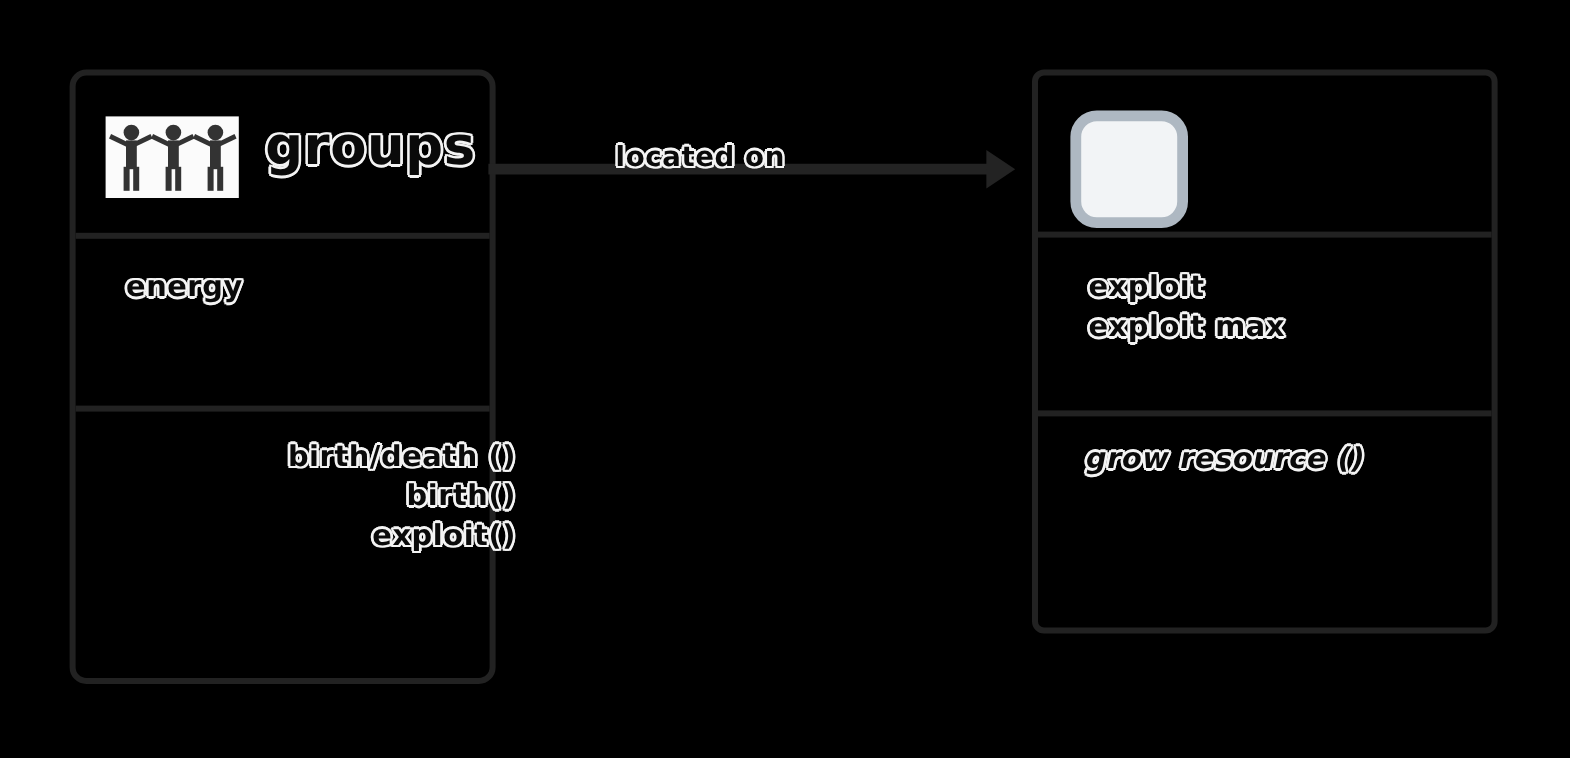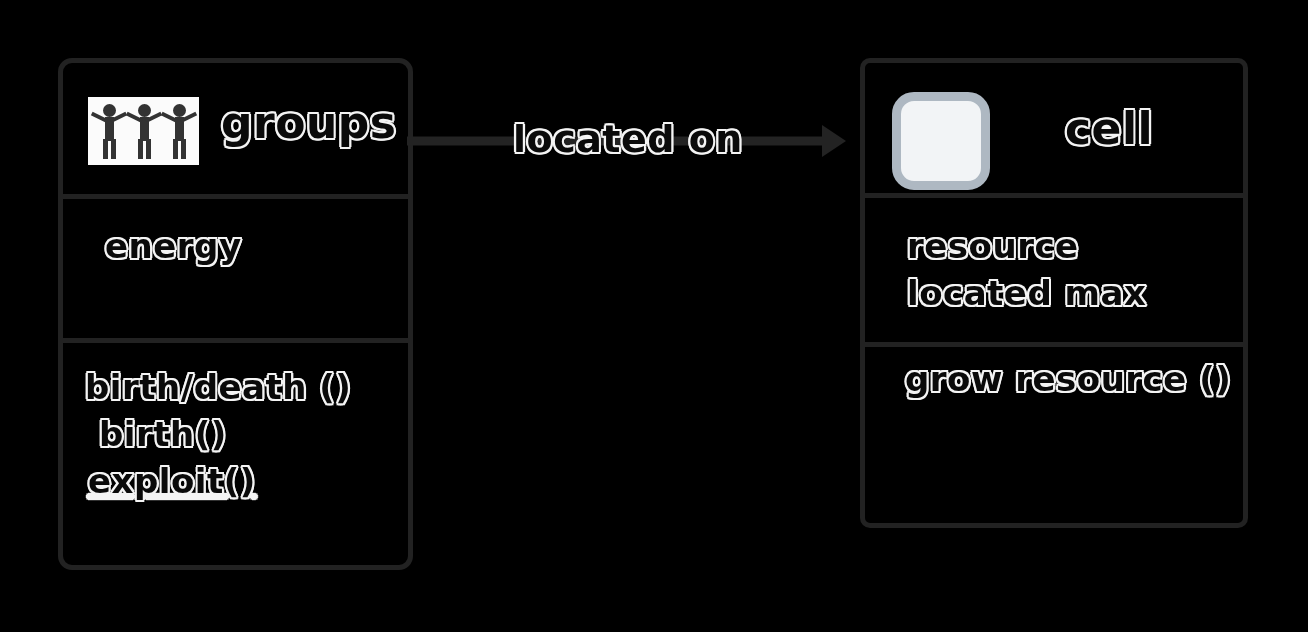--- a/index.html
+++ b/index.html
@@ -84,26 +84,26 @@
        1.6px 1.6px 0 #f4f4f4, -1.6px 1.6px 0 #f4f4f4,
        1.6px -1.6px 0 #f4f4f4, -1.6px -1.6px 0 #f4f4f4;
   }
 
   .title-text {
     font-size: 44px;
     line-height: 1;
   }
 
   .attr-text, .method-text {
-    font-size: 34px;
+    font-size: 24px;
     line-height: 1.38;
   }
 
   .edge-label {
-    font-size: 38px;
+    font-size: 23px;
     line-height: 1;
   }
 
   
   #groups-icon {
     position: absolute;
     left: 25px;
     top: 34px;
     width: 111px;
     height: 68px;
@@ -119,20 +119,21 @@
   #groups-attrs {
     position: absolute;
     left: 42px;
     top: 160px;
   }
 
   #groups-methods {
     position: absolute;
     left: 22px;
     top: 301px;
+    text-align: right;
   }
 
   .attr-line, .method-line { display: block; }
 
   
   #cell-icon {
     position: absolute;
     left: 27px;
     top: 29px;
     width: 98px;
@@ -151,21 +152,22 @@
 
   #cell-attrs {
     position: absolute;
     left: 42px;
     top: 160px;
   }
 
   #cell-methods {
     position: absolute;
     left: 40px;
-    top: 293px;
+    top: 303px;
+    font-style: italic;
   }
 
   
   #relation {
     position: absolute;
     left: 405px;
     top: 104px;
     width: 450px;
     height: 74px;
   }
@@ -242,45 +244,44 @@
 
     <div class="uml-section" id="groups-attrs">
       <span class="toon attr-text attr-line">energy</span>
     </div>
 
     <div class="uml-divider" style="top:275px;"></div>
 
     <div class="uml-section" id="groups-methods">
       <span class="toon method-text method-line">birth/death ()</span>
       <span class="toon method-text method-line" style="padding-left:14px;">birth()</span>
-      <span class="toon method-text method-line" style="padding-left:3px;text-decoration:underline;">exploit()</span>
+      <span class="toon method-text method-line" style="padding-left:3px;">exploit()</span>
     </div>
 
   </div>
 
   <div id="relation">
     <svg width="450" height="74" viewBox="0 0 450 74">
       <line x1="2" y1="37" x2="418" y2="37" stroke="#232323" stroke-width="9"></line>
       <polygon points="417,21 441,37 417,53" fill="#232323"></polygon>
     </svg>
     <div class="toon edge-label" id="relation-label">located on</div>
   </div>
 
   <div class="uml-box" id="box-cell">
 
     <div class="uml-header">
       <div id="cell-icon"></div>
-      <div class="toon title-text" id="cell-title">cell</div>
     </div>
 
     <div class="uml-divider" style="top:130px;"></div>
 
     <div class="uml-section" id="cell-attrs">
-      <span class="toon attr-text attr-line">resource</span>
-      <span class="toon attr-text attr-line">located max</span>
+      <span class="toon attr-text attr-line">exploit</span>
+      <span class="toon attr-text attr-line">exploit max</span>
     </div>
 
     <div class="uml-divider" style="top:279px;"></div>
 
     <div class="uml-section" id="cell-methods">
       <span class="toon method-text method-line">grow resource ()</span>
     </div>
 
   </div>
 

